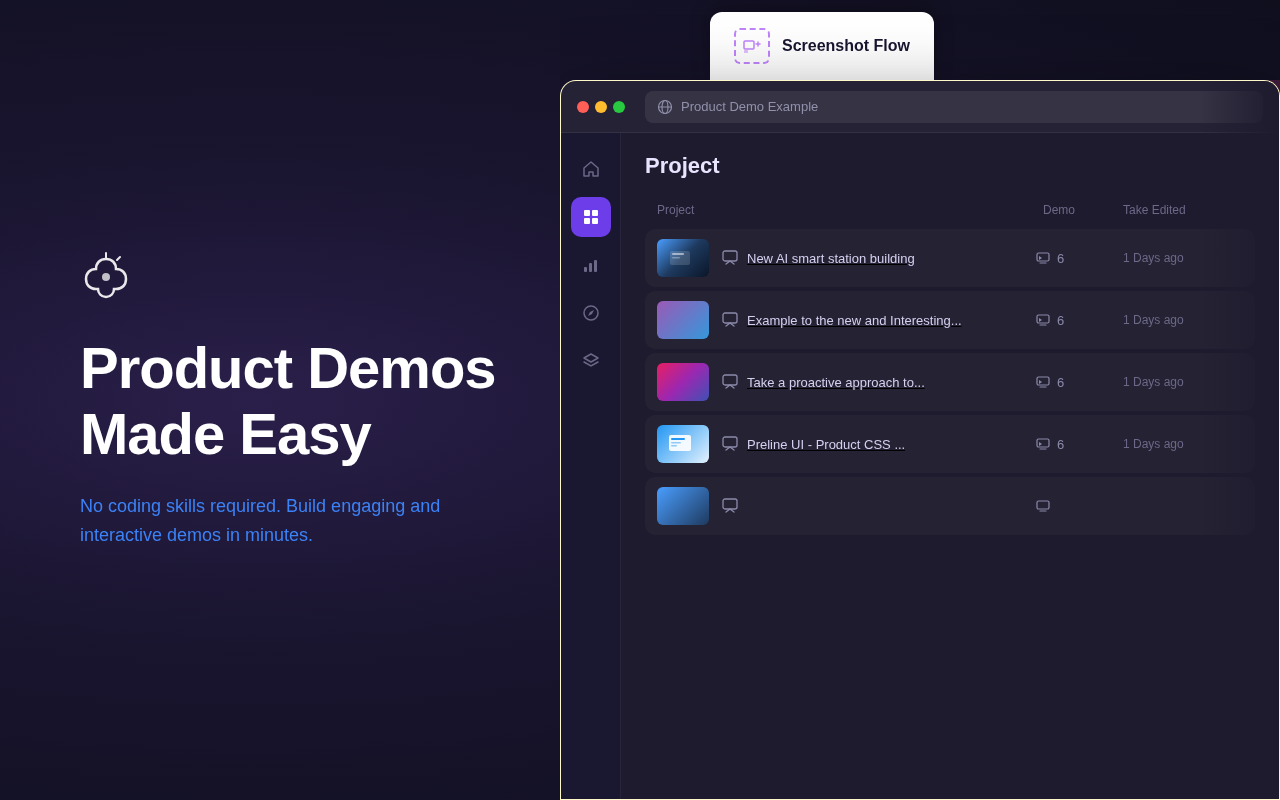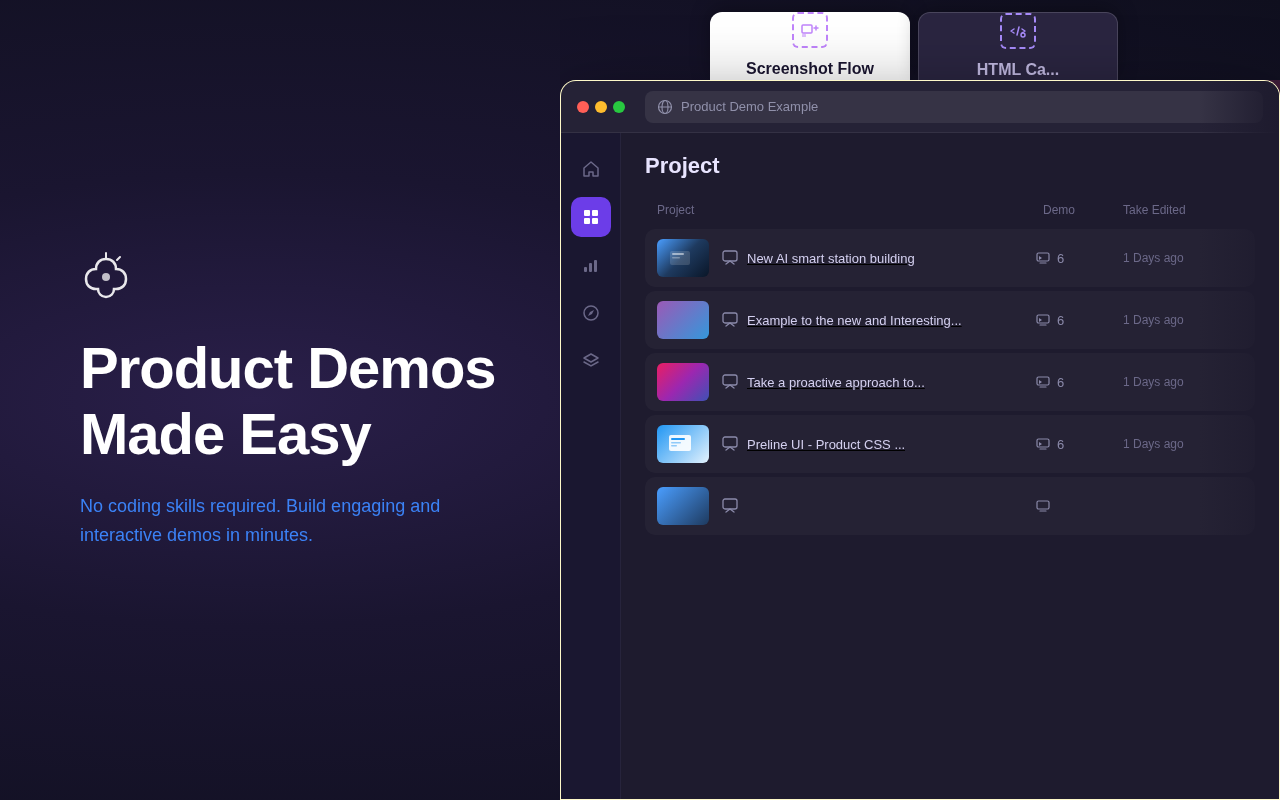--- a/index.html
+++ b/index.html
@@ -88,21 +88,20 @@
     .tab {
       height: 68px;
       background: white;
       border-radius: 12px 12px 0 0;
       display: flex;
       align-items: center;
       padding: 0 24px;
       gap: 12px;
       min-width: 200px;
       box-shadow: 0 -4px 20px rgba(0,0,0,0.3);
-      flex-direction: column;
     }
 
     .tab.active {
       background: #ffffff;
     }
 
     .tab.secondary {
       background: #2a2540;
       border: 1px solid rgba(255,255,255,0.15);
       border-bottom: none;
@@ -421,31 +420,20 @@
         <svg width="20" height="20" viewBox="0 0 20 20" fill="none">
           <rect x="2" y="5" width="10" height="8" rx="1" stroke="#c084fc" stroke-width="1.5" fill="none"></rect>
           <path d="M14 8 L18 8" stroke="#c084fc" stroke-width="1.5" stroke-linecap="round"></path>
           <path d="M16 6 L16 10" stroke="#c084fc" stroke-width="1.5" stroke-linecap="round"></path>
           <rect x="2" y="14" width="4" height="3" rx="0.5" fill="#c084fc" opacity="0.5"></rect>
         </svg>
       </div>
       <span class="tab-label">Screenshot Flow</span>
     </div>
 
-    <div class="tab secondary">
-      <div class="tab-icon-wrapper html">
-        <svg width="20" height="20" viewBox="0 0 20 20" fill="none">
-          <path d="M6 8 L3 10 L6 12" stroke="#a78bfa" stroke-width="1.5" stroke-linecap="round" stroke-linejoin="round" fill="none"></path>
-          <path d="M14 8 L17 10 L14 12" stroke="#a78bfa" stroke-width="1.5" stroke-linecap="round" stroke-linejoin="round" fill="none"></path>
-          <path d="M11 6 L9 14" stroke="#a78bfa" stroke-width="1.5" stroke-linecap="round"></path>
-          <circle cx="15" cy="14" r="2" stroke="#a78bfa" stroke-width="1.5" fill="none"></circle>
-        </svg>
-      </div>
-      <span class="tab-label">HTML Ca...</span>
-    </div>
   </div>
 
   <div class="browser-window">
 
     <div class="browser-chrome">
       <div class="traffic-lights">
         <div class="traffic-light tl-red"></div>
         <div class="traffic-light tl-yellow"></div>
         <div class="traffic-light tl-green"></div>
       </div>

